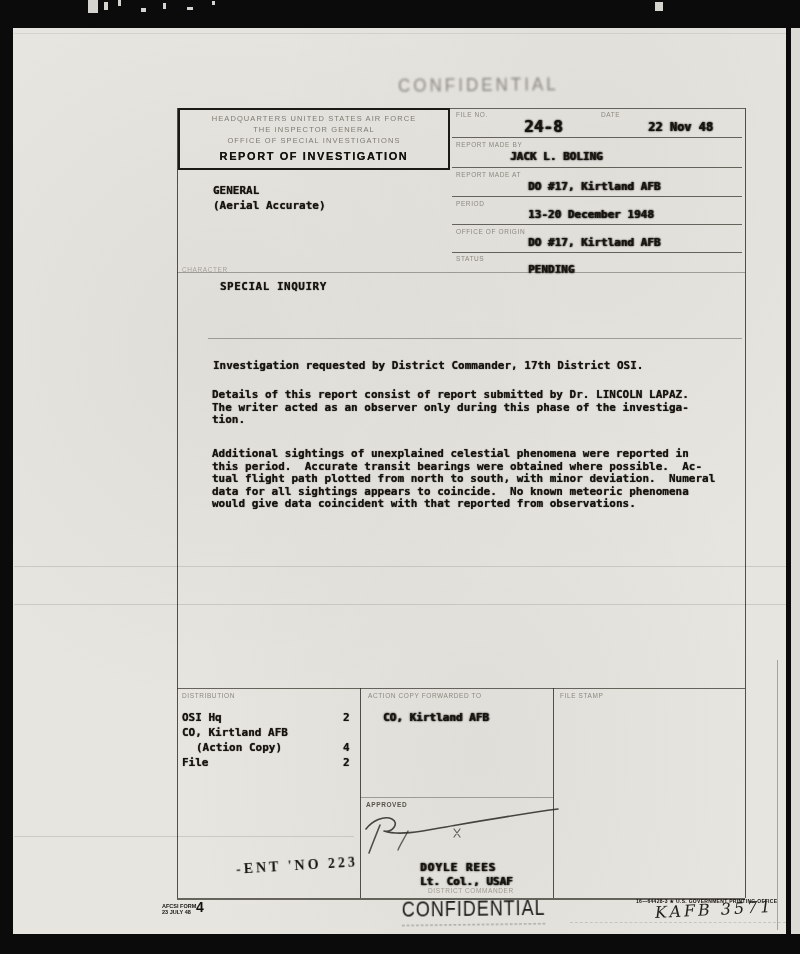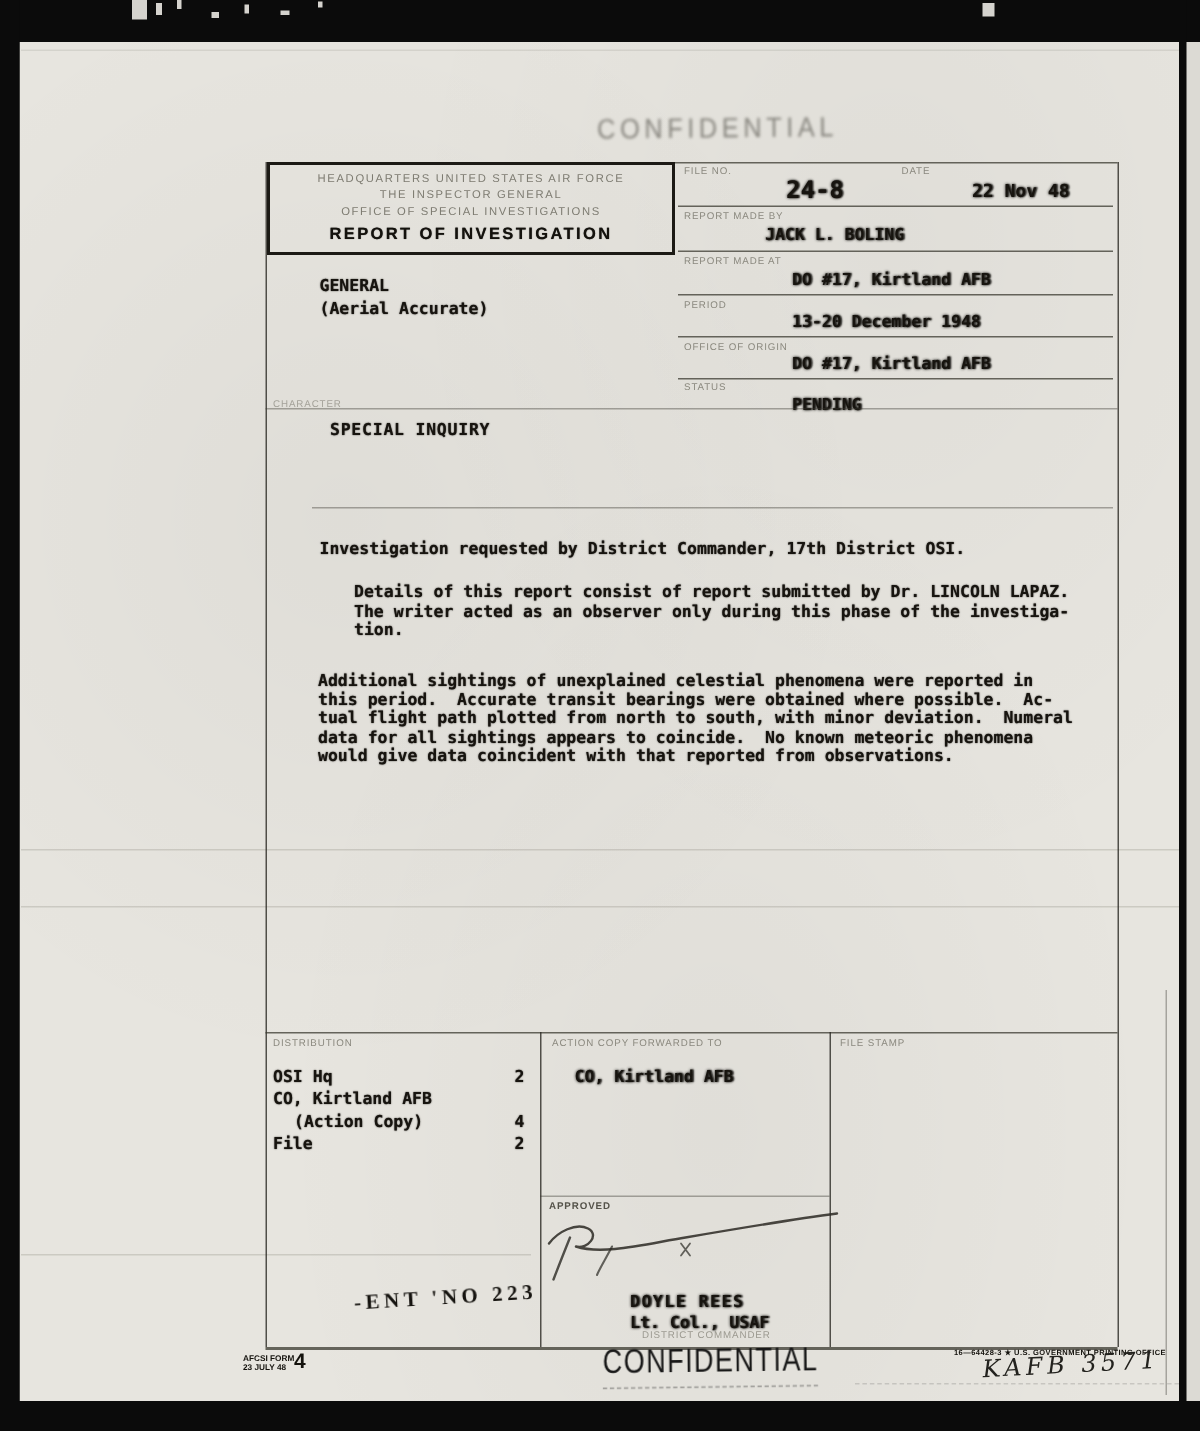--- a/index.html
+++ b/index.html
@@ -127,21 +127,21 @@
 
   <div class="typed" style="left:213px;top:185px;">GENERAL</div>
   <div class="typed" style="left:213px;top:200px;">(Aerial Accurate)</div>
 
   <div class="lbl" style="left:182px;top:266px;opacity:.7;">CHARACTER</div>
   <div class="rule faint" style="left:177px;top:272px;width:568px;"></div>
   <div class="typed" style="left:220px;top:281px;letter-spacing:.5px;">SPECIAL INQUIRY</div>
 
   <div class="rule faint" style="left:208px;top:338px;width:534px;"></div>
   <div class="typed" style="left:213px;top:360px;width:540px;">Investigation requested by District Commander, 17th District OSI.</div>
-  <div class="typed" style="left:212px;top:389px;width:540px;margin-left:24px;">Details of this report consist of report submitted by Dr. LINCOLN LAPAZ.
+  <div class="typed" style="left:212px;top:389px;width:540px;">Details of this report consist of report submitted by Dr. LINCOLN LAPAZ.
 The writer acted as an observer only during this phase of the investiga-
 tion.</div>
   <div class="typed" style="left:212px;top:448px;width:540px;">Additional sightings of unexplained celestial phenomena were reported in
 this period.  Accurate transit bearings were obtained where possible.  Ac-
 tual flight path plotted from north to south, with minor deviation.  Numeral
 data for all sightings appears to coincide.  No known meteoric phenomena
 would give data coincident with that reported from observations.</div>
 
   <div class="rule" style="left:177px;top:688px;width:568px;"></div>
   <div class="vline" style="left:360px;top:688px;height:210px;"></div>

